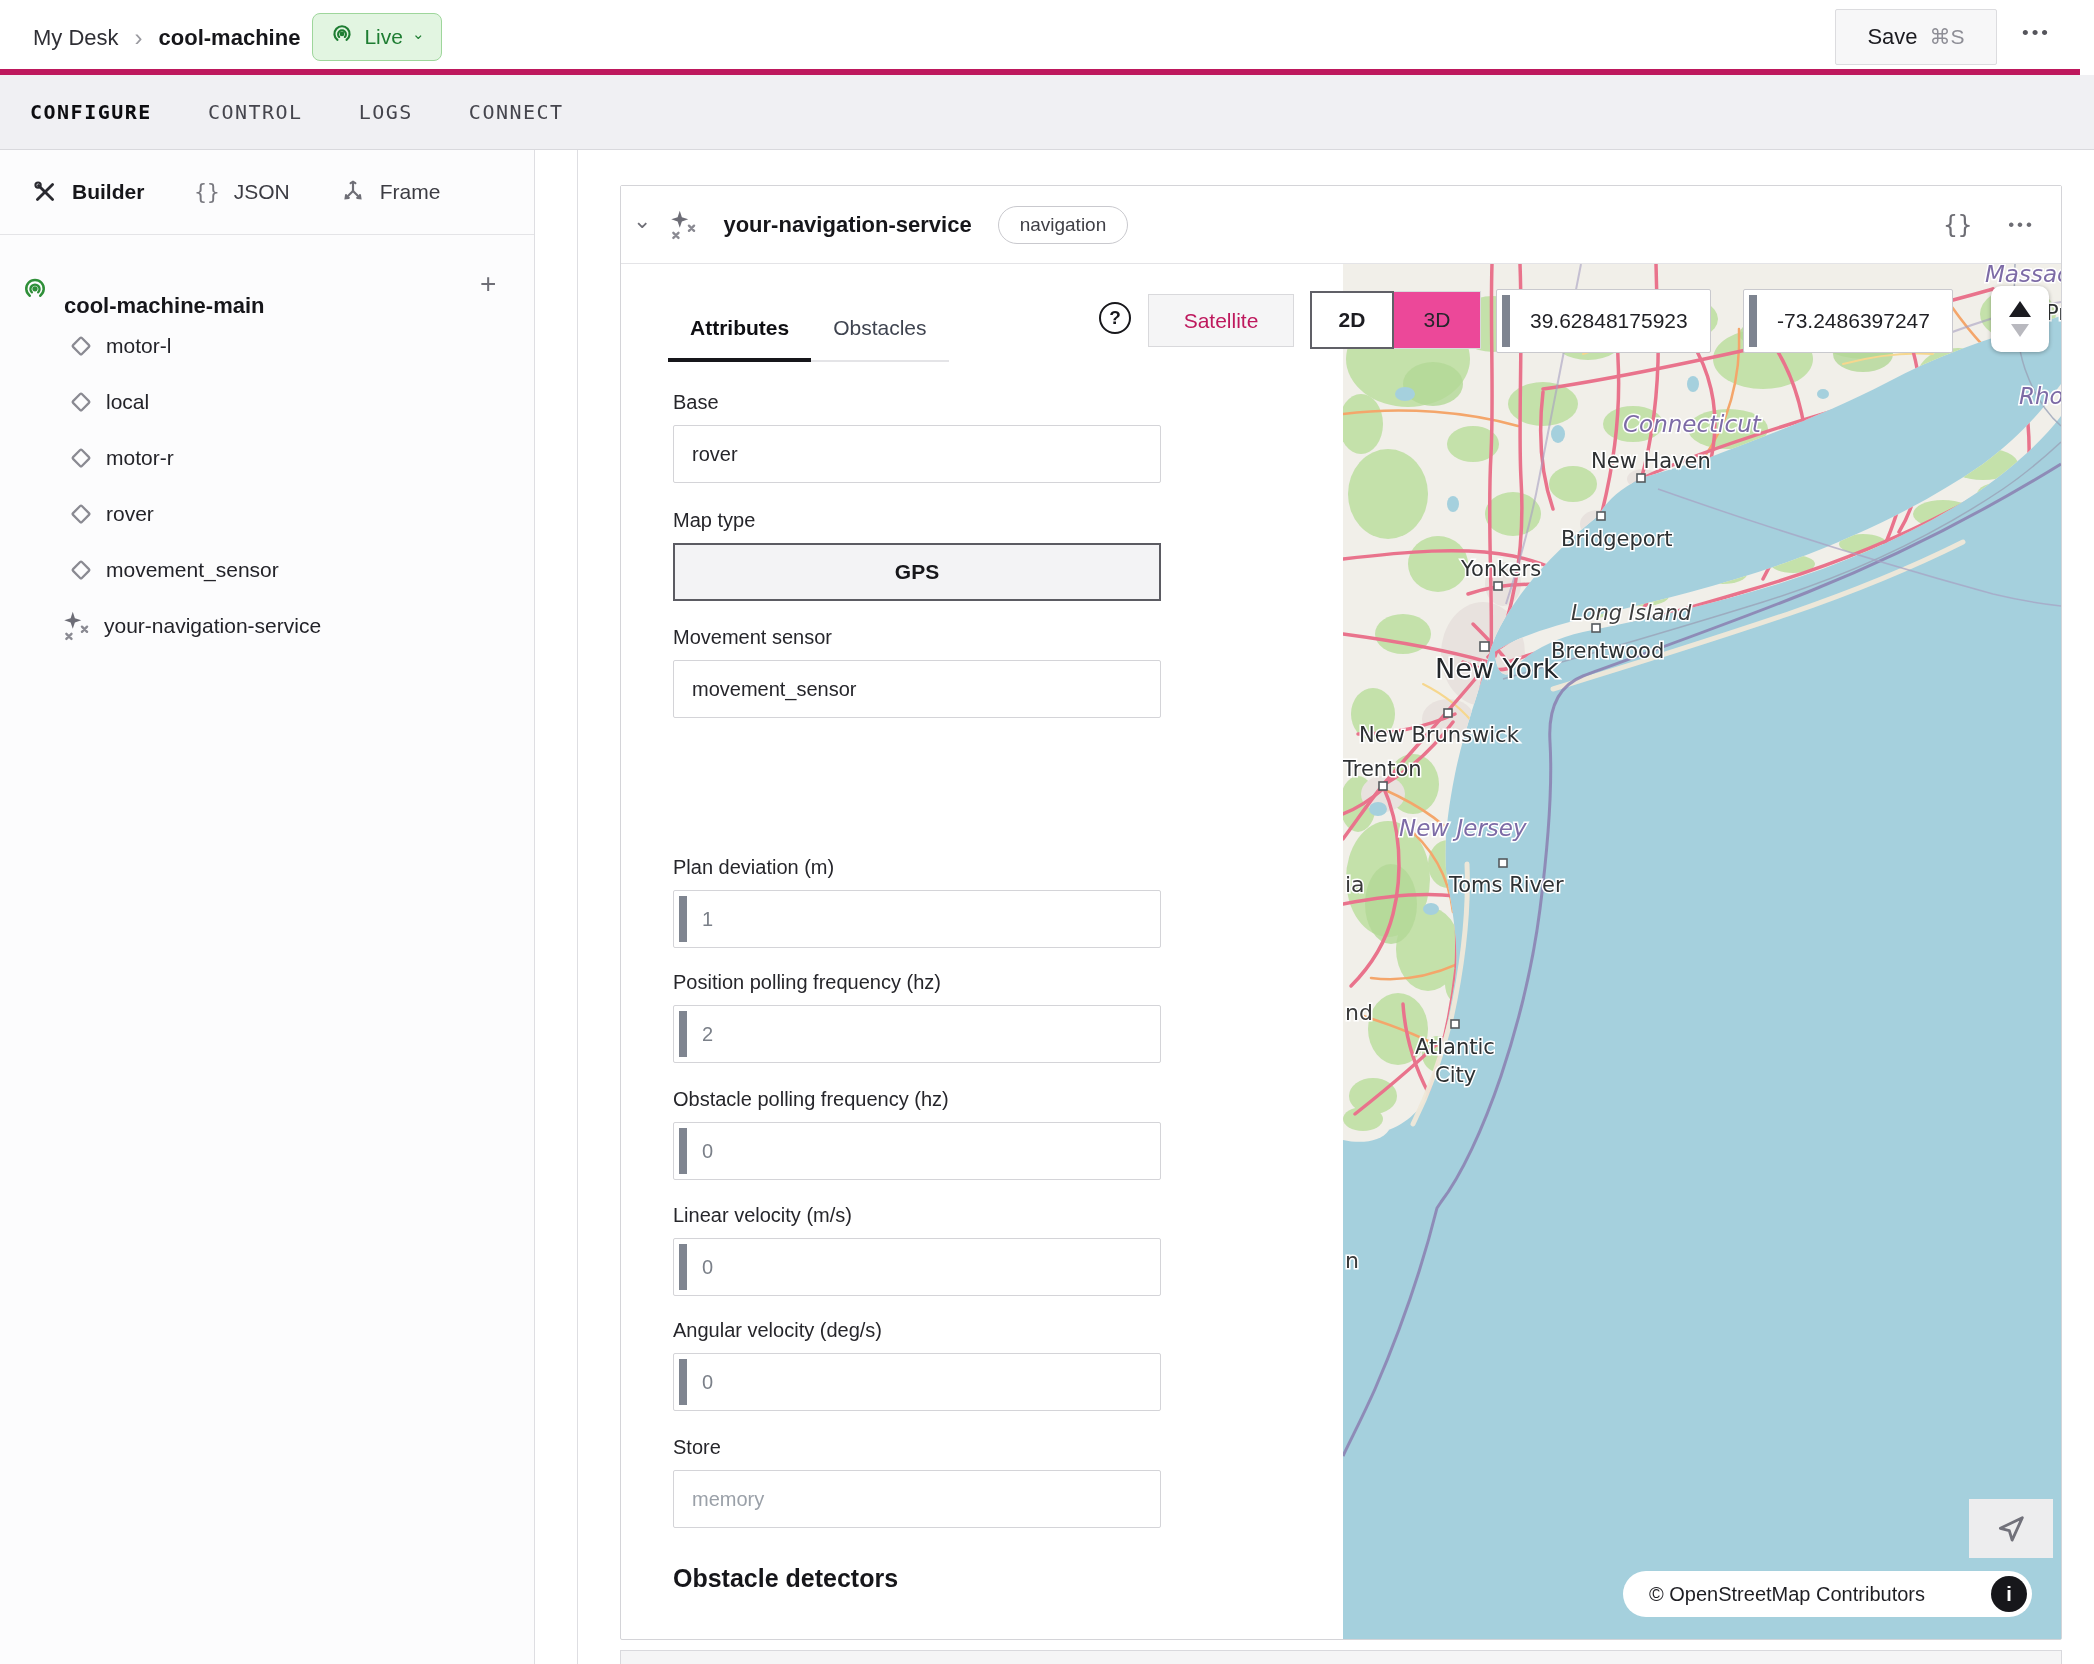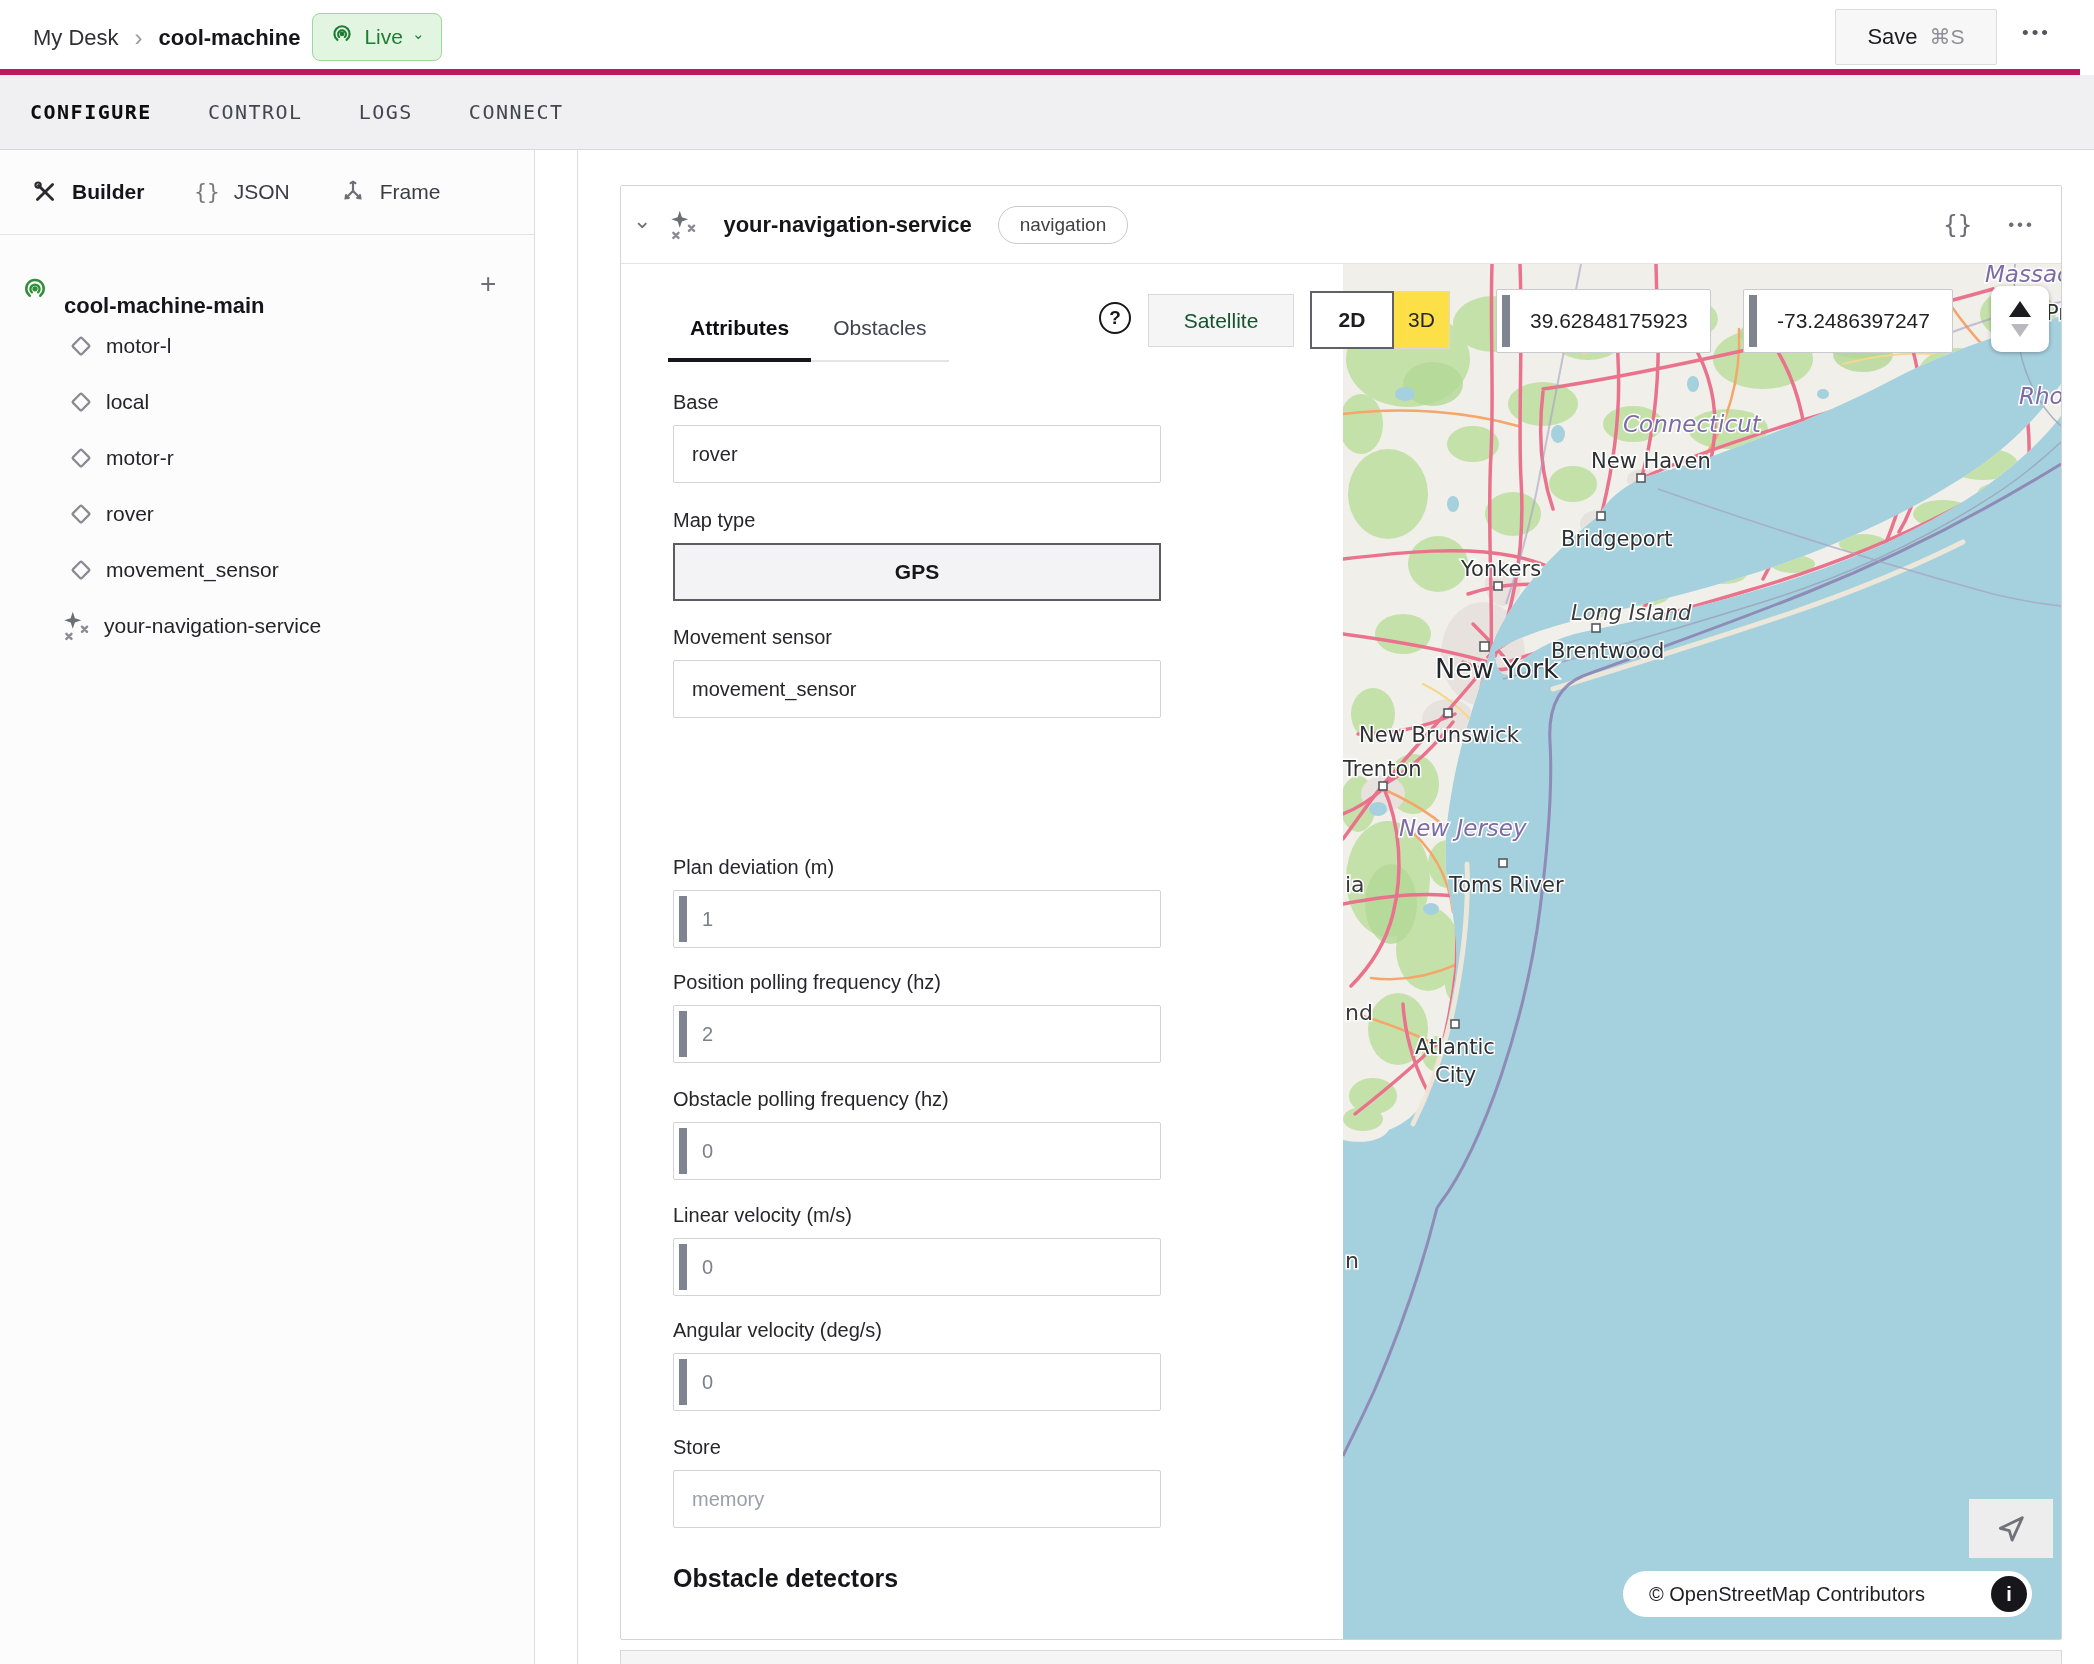--- a/index.html
+++ b/index.html
@@ -49,24 +49,24 @@
 
   .card-body { position:absolute; left:0; top:78px; width:1440px; height:1375px; overflow:hidden; }
 
   
   .paneltabs { position:absolute; left:47px; top:40px; display:flex; border-bottom:2px solid #e4e4e7; }
   .ptab { font-size:21px; padding:12px 22px 20px 22px; color:#3f4450; cursor:pointer; position:relative; }
   .ptab.active { font-weight:bold; color:#0f0f13; }
   .ptab.active::after { content:""; position:absolute; left:0; right:0; bottom:-2px; height:4px; background:#17171b; }
 
   .help-btn { position:absolute; left:478px; top:38px; width:32px; height:32px; border:2.5px solid #17171b; border-radius:50%; display:flex; align-items:center; justify-content:center; font-size:19px; font-weight:bold; color:#17171b; cursor:pointer; background:#fff; }
-  .sat-btn { position:absolute; left:527px; top:30px; width:146px; height:53px; background:#f5f5f6; border:1px solid #d9d9dc; display:flex; align-items:center; justify-content:center; font-size:21px; color:#14532d; cursor:pointer; }
+  .sat-btn { position:absolute; left:527px; top:30px; width:146px; height:53px; background:#f5f5f6; border:1px solid #d9d9dc; display:flex; align-items:center; justify-content:center; font-size:21px; color:#be185d; cursor:pointer; }
   .seg { position:absolute; left:689px; top:27px; height:58px; display:flex; }
   .seg .s2d { width:84px; background:#fff; border:2px solid #606067; font-weight:bold; display:flex; align-items:center; justify-content:center; font-size:21px; cursor:pointer; }
-  .seg .s3d { width:56px; background:#fde047; border:1px solid #d9d9dc; border-left:none; display:flex; align-items:center; justify-content:center; font-size:21px; color:#26262b; cursor:pointer; }
+  .seg .s3d { width:87px; background:#ec4899; border:1px solid #d9d9dc; border-left:none; display:flex; align-items:center; justify-content:center; font-size:21px; color:#26262b; cursor:pointer; }
   .coord { position:absolute; top:25px; height:64px; background:#fff; border:1px solid #c9c9ce; border-radius:2px; display:flex; align-items:center; overflow:hidden; white-space:nowrap; font-size:21px; color:#1f1f24; }
   .coord::before { content:""; width:8px; align-self:stretch; margin:5px 0 5px 5px; background:#7e8490; flex:none; }
   .coord .val { padding-left:20px; }
   .coord.lat { left:875px; width:215px; }
   .coord.lng { left:1122px; width:210px; }
   .stepper { position:absolute; left:1370px; top:22px; width:58px; height:66px; background:#fff; border-radius:10px; box-shadow:0 1px 4px rgba(0,0,0,.3); display:flex; flex-direction:column; align-items:center; justify-content:center; gap:7px; cursor:pointer; }
   .tri-up { width:0; height:0; border-left:11px solid transparent; border-right:11px solid transparent; border-bottom:16px solid #1b1b20; }
   .tri-dn { width:0; height:0; border-left:9px solid transparent; border-right:9px solid transparent; border-top:13px solid #b9b9bf; }
 
   

